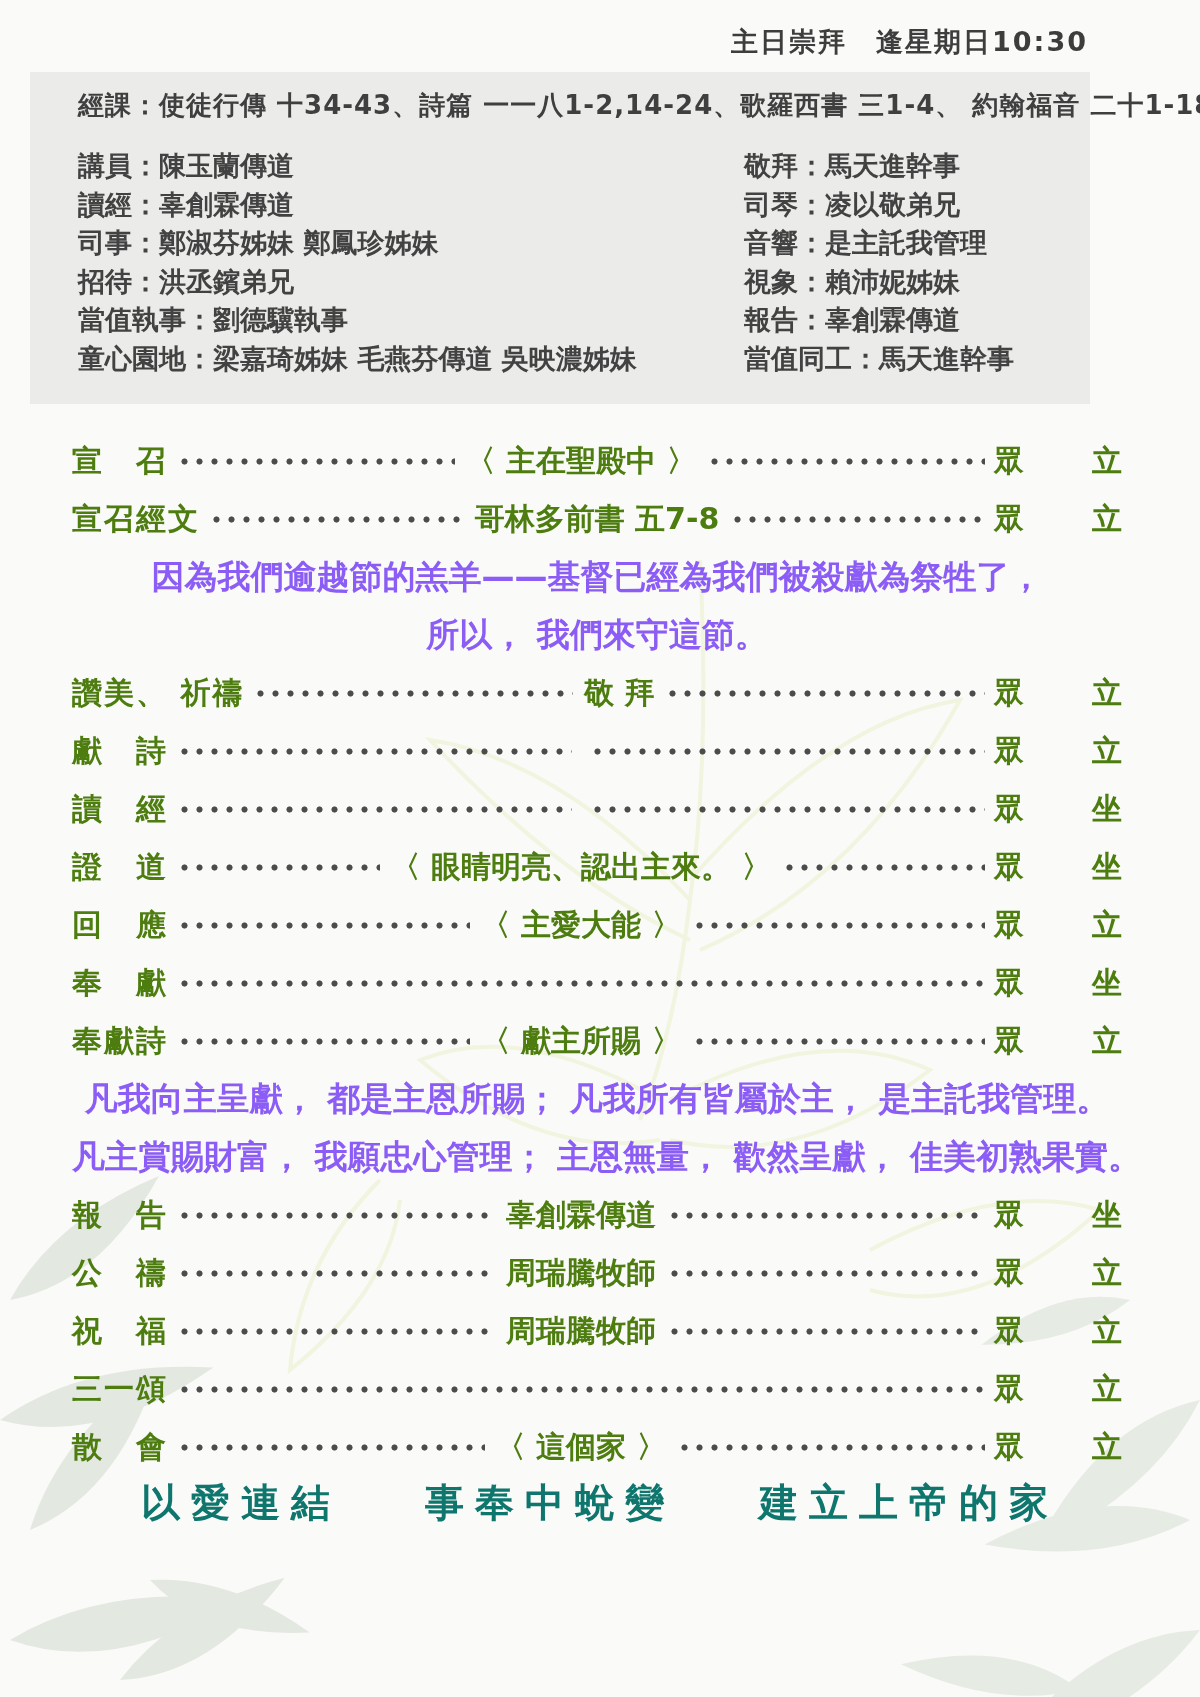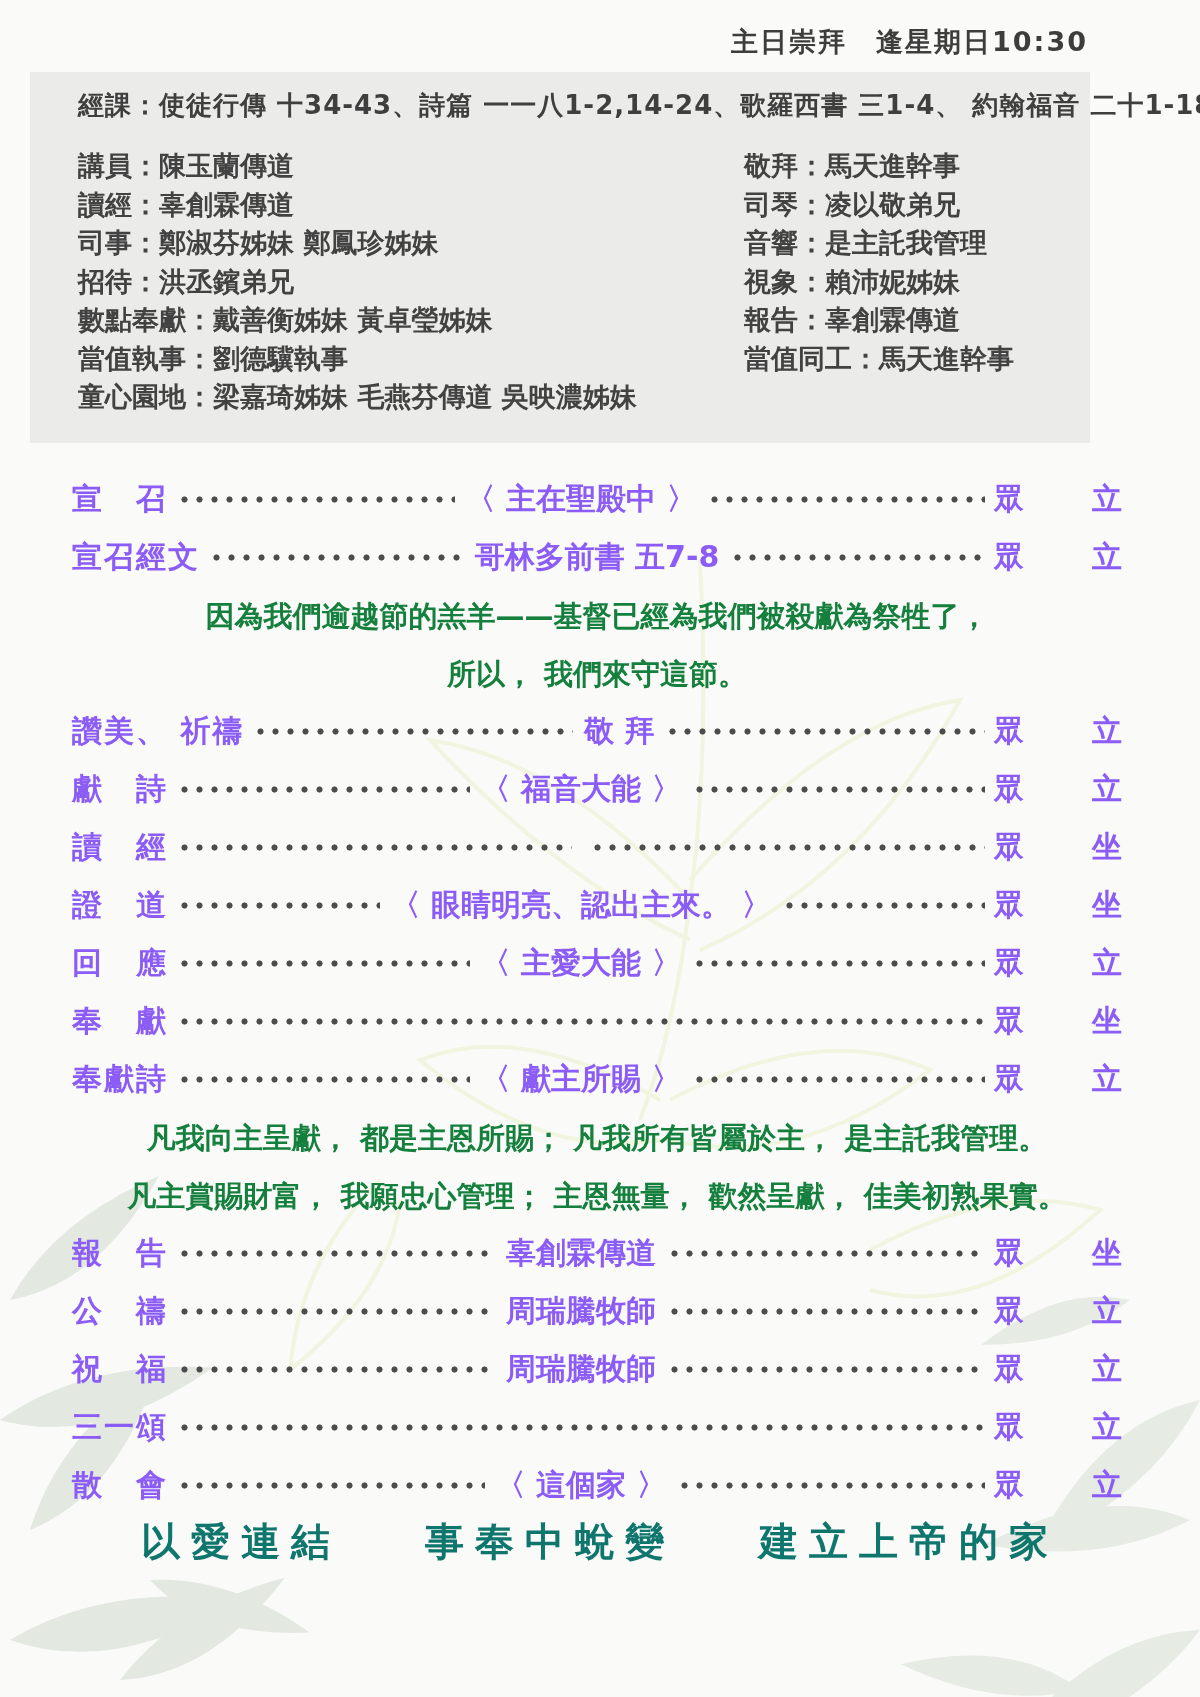--- a/index.html
+++ b/index.html
@@ -35,36 +35,36 @@
   .lections .lbl{}
   .roles{display:flex}
   .col-left{width:67%}
   .col-right{width:33%}
   .role-row{font-size:27px;font-weight:600;line-height:38.5px;white-space:nowrap;color:#424242}
 
   
   .order{padding:28px 78px 0 72px}
   .o-row{
     display:flex;align-items:center;height:58px;
-    font-size:30px;font-weight:700;color:#8b5cf6;
+    font-size:30px;font-weight:700;color:#4d7c0f;
   }
   .o-title{white-space:nowrap;letter-spacing:2px}
   .o-center{white-space:nowrap;padding:0 2px}
   .leader{
     flex:1;min-width:26px;height:9px;align-self:center;margin:0 9px;
     background-image:radial-gradient(circle,#4c4c4c 2.7px,rgba(0,0,0,0) 3.4px);
     background-size:15px 9px;background-repeat:repeat-x;background-position:0 50%;
   }
   .o-posture{
     width:128px;display:flex;justify-content:space-between;
     white-space:nowrap;flex:none;
   }
   .passage{
     height:58px;line-height:58px;text-align:center;
-    font-size:29px;font-weight:700;color:#15803d;white-space:nowrap;
+    font-size:33px;font-weight:700;color:#8b5cf6;white-space:nowrap;
   }
 
   
   .footer{
     display:flex;justify-content:center;gap:84px;
     font-size:39px;font-weight:700;color:#0f766e;letter-spacing:11px;white-space:nowrap;
   }
 </style>
 </head>
 <body>
@@ -109,21 +109,20 @@
   <div class="panel">
     <div class="lections">
       <span class="lbl">經課：</span><span>使徒行傳 十34-43、詩篇 一一八1-2,14-24、歌羅西書 三1-4、 約翰福音 二十1-18</span>
     </div>
     <div class="roles">
       <div class="col-left">
         <div class="role-row"><span>講員：</span><span>陳玉蘭傳道</span></div>
         <div class="role-row"><span>讀經：</span><span>辜創霖傳道</span></div>
         <div class="role-row"><span>司事：</span><span>鄭淑芬姊妹 鄭鳳珍姊妹</span></div>
         <div class="role-row"><span>招待：</span><span>洪丞鑌弟兄</span></div>
-        <div class="role-row"><span>數點奉獻：</span><span>戴善衡姊妹 黃卓瑩姊妹</span></div>
         <div class="role-row"><span>當值執事：</span><span>劉德驥執事</span></div>
         <div class="role-row"><span>童心園地：</span><span>梁嘉琦姊妹 毛燕芬傳道 吳映濃姊妹</span></div>
       </div>
       <div class="col-right">
         <div class="role-row"><span>敬拜：</span><span>馬天進幹事</span></div>
         <div class="role-row"><span>司琴：</span><span>凌以敬弟兄</span></div>
         <div class="role-row"><span>音響：</span><span>是主託我管理</span></div>
         <div class="role-row"><span>視象：</span><span>賴沛妮姊妹</span></div>
         <div class="role-row"><span>報告：</span><span>辜創霖傳道</span></div>
         <div class="role-row"><span>當值同工：</span><span>馬天進幹事</span></div>
@@ -165,21 +164,20 @@
       <span class="leader"></span>
       <span class="o-posture">
           <span>眾</span>
           <span>立</span>
         </span>
     </div>
 
     <div class="o-row">
       <span class="o-title">獻　詩</span>
       <span class="leader"></span>
-      <span class="o-center">〈 福音大能 〉</span>
       <span class="leader"></span>
       <span class="o-posture">
           <span>眾</span>
           <span>立</span>
         </span>
     </div>
 
     <div class="o-row">
       <span class="o-title">讀　經</span>
       <span class="leader"></span>

